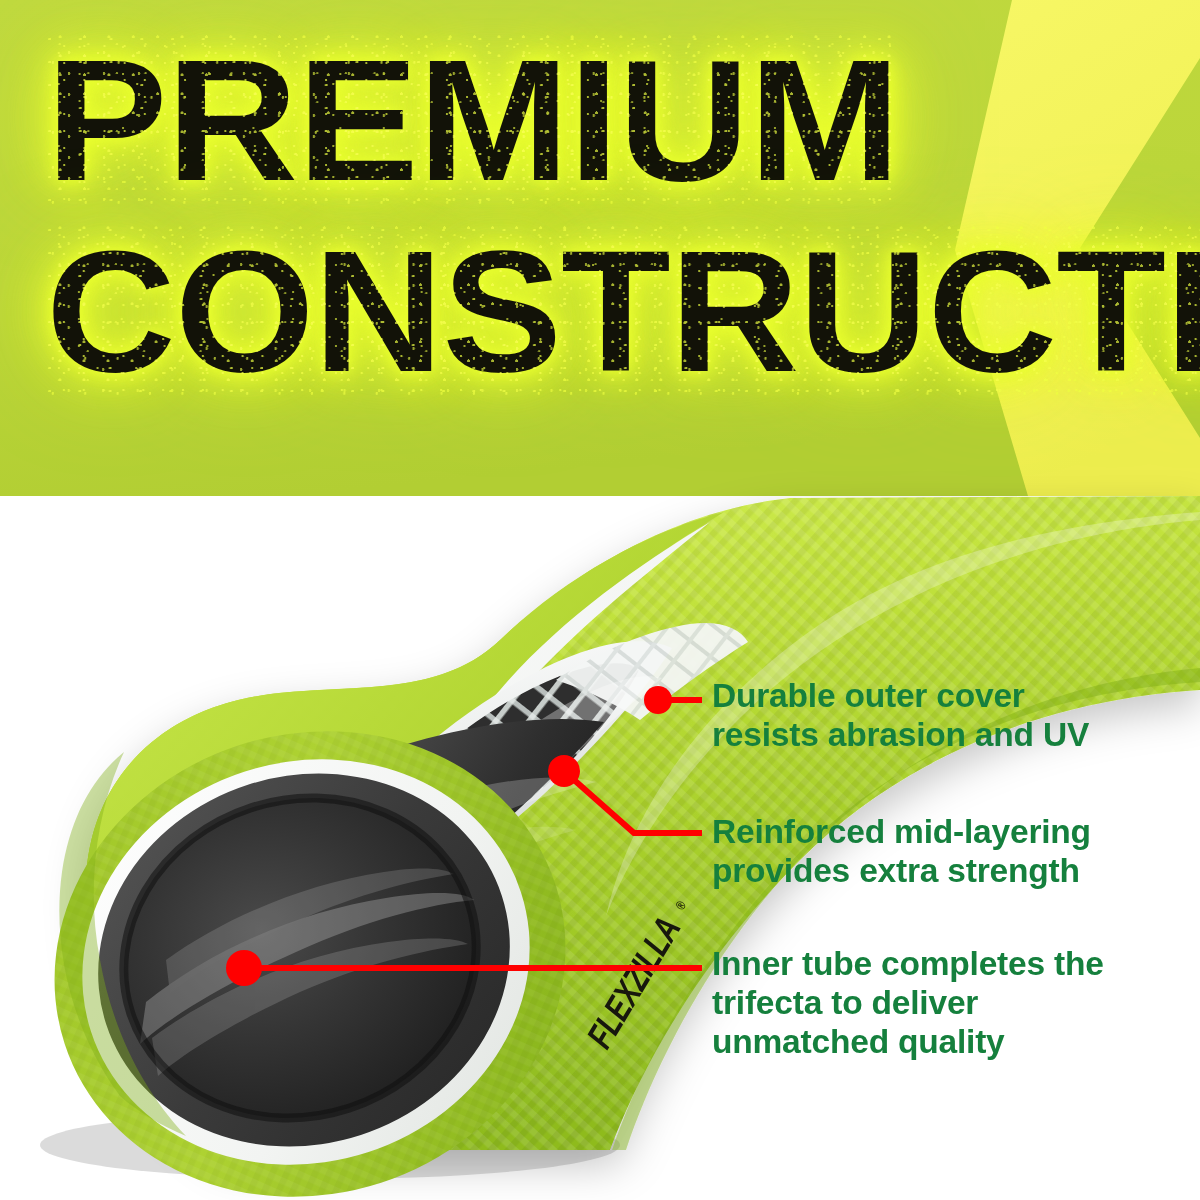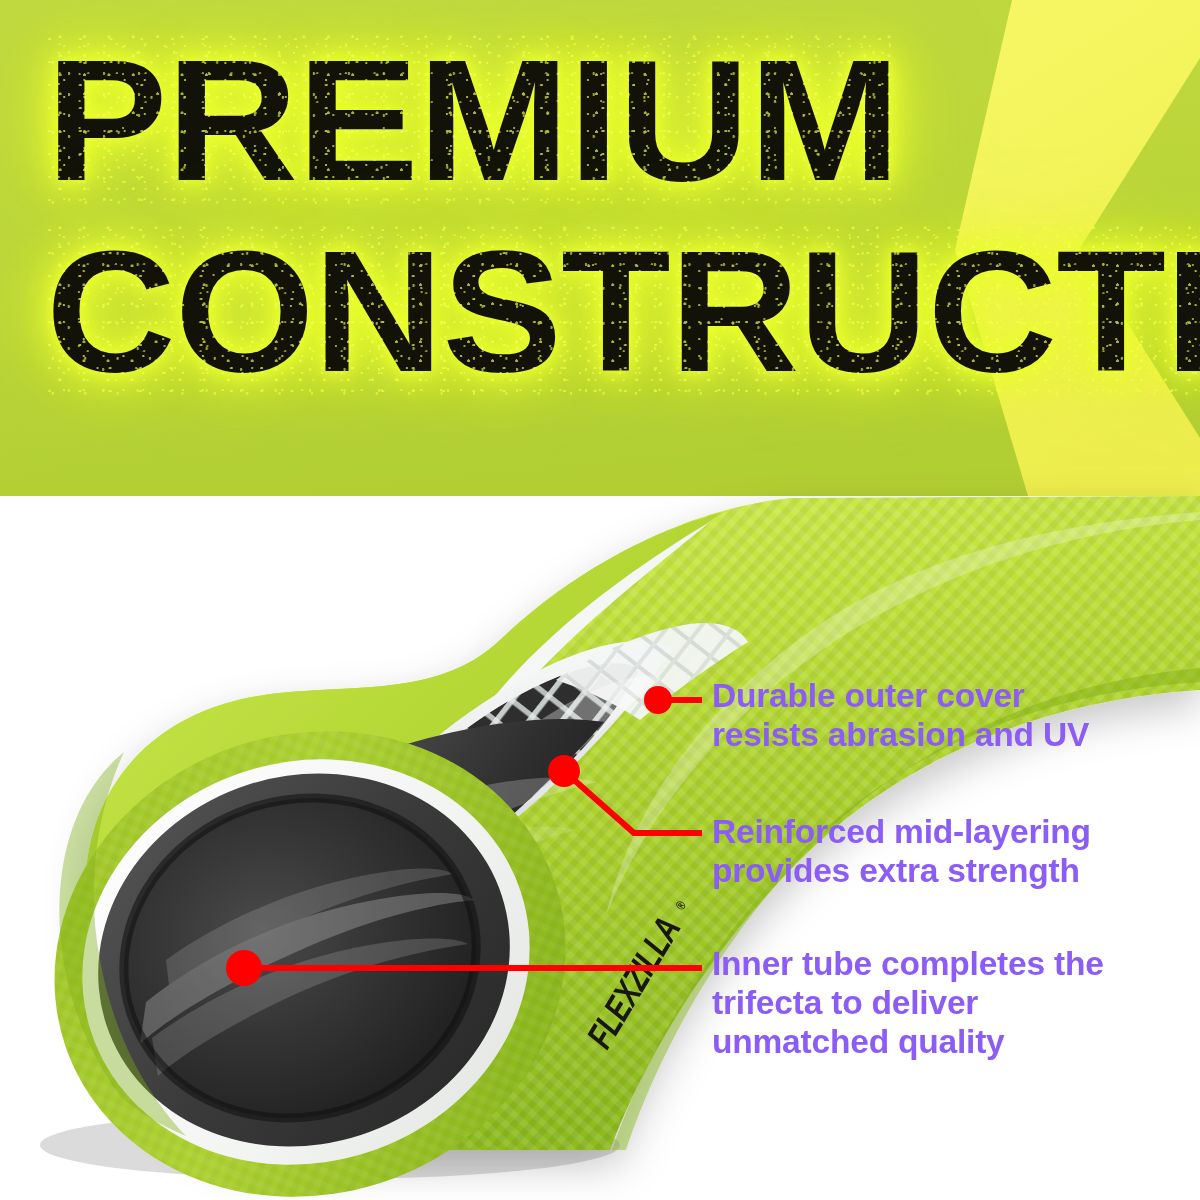--- a/index.html
+++ b/index.html
@@ -79,21 +79,21 @@
     font-size:11px;vertical-align:super;font-style:normal;font-weight:700;
     letter-spacing:0;margin-left:2px;
   }
 
   
   .callouts{position:absolute;left:0;top:0;width:1200px;height:1200px;z-index:8;}
   .leads{position:absolute;left:0;top:0;width:1200px;height:1200px;display:block;}
 
   .callout{
     position:absolute;
-    color:#8b5cf6;
+    color:#15803d;
     font-family:"Liberation Sans","DejaVu Sans",sans-serif;
     line-height:1.17;
     letter-spacing:-0.2px;
   }
   .callout .bold{font-weight:700;}
   .callout .reg{font-weight:700;}
   .c-1{left:712px;top:676px;font-size:33.5px;width:480px;}
   .c-2{left:712px;top:812px;font-size:33.5px;width:482px;}
   .c-3{left:712px;top:944px;font-size:33.5px;width:482px;}
 </style>

